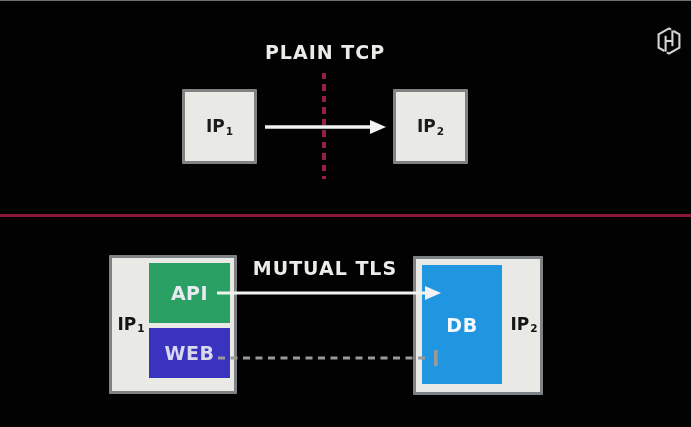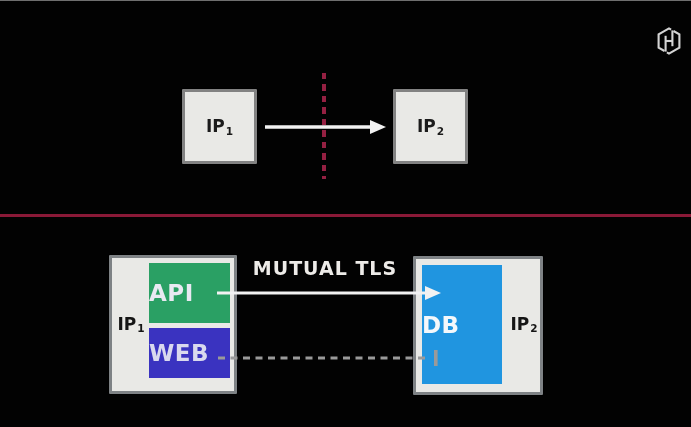--- a/index.html
+++ b/index.html
@@ -51,40 +51,41 @@
     box-shadow:0 0 0 1px rgba(0,0,0,.6);
   }
   #host-left{left:109px;top:255px;width:128px;height:139px;}
   #host-right{left:413px;top:256px;width:130px;height:139px;padding-left:24px;}
   .host-label{position:absolute;font-size:17px;color:#151515;white-space:nowrap;}
   #host-left .host-label{left:2px;top:56px;width:34px;text-align:center;}
   #host-right .host-label{left:91px;top:55px;width:34px;text-align:center;}
 
   
   .service{
-    position:absolute;display:flex;align-items:center;justify-content:flex-start;
-    font-size:23px;letter-spacing:.5px;
+    position:absolute;display:flex;align-items:center;justify-content:center;
+    font-size:19px;letter-spacing:.5px;
   }
   #svc-api{left:37px;top:5px;width:81px;height:60px;background:#2aa064;color:#e9e9f2;}
   #svc-web{left:37px;top:70px;width:81px;height:50px;background:#3a33c0;color:#d9d9ee;}
   #svc-db {left:6px;top:6px;width:80px;height:119px;background:#2095e0;color:#f4f8fb;}
 
   
   svg.conn{overflow:visible;}
   .z-top{z-index:5;}
 
   #logo{left:655px;top:27px;width:28px;height:28px;}
 </style>
 </head>
 <body>
 
 <div id="stage">
 
   <div class="abs top-edge"></div>
 
+  <div class="abs section-title" id="title-top">PLAIN TCP</div>
 
   <div class="abs" id="boundary-dotted"></div>
 
   <div class="abs ip-box" id="ip1-top">
     <span><span>IP</span><span class="sub">1</span></span>
   </div>
 
   <div class="abs ip-box" id="ip2-top">
     <span><span>IP</span><span class="sub">2</span></span>
   </div>

